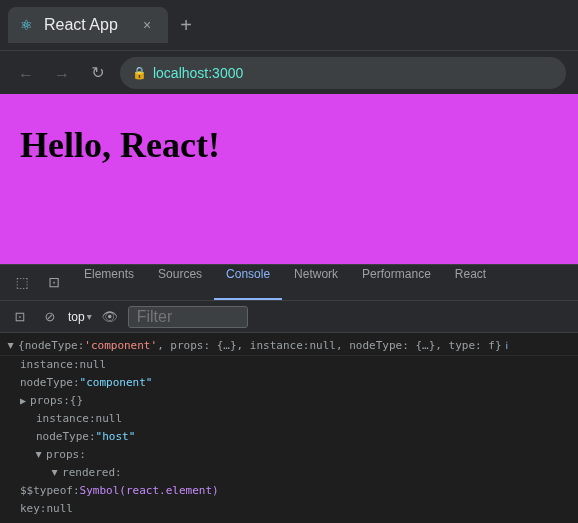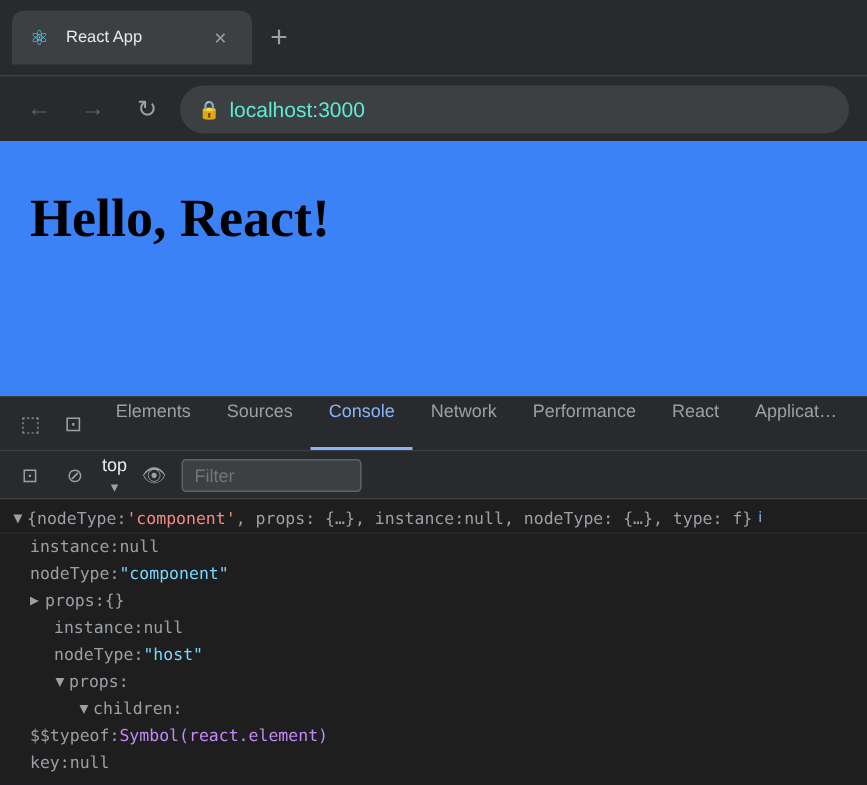--- a/index.html
+++ b/index.html
@@ -3,52 +3,52 @@
   <meta charset="utf-8">
   <style>
     * { margin: 0; padding: 0; box-sizing: border-box; }
     body { width: 578px; height: 523px; overflow: hidden; font-family: -apple-system, BlinkMacSystemFont, 'Segoe UI', sans-serif; background: #202124; }
 
     
     .browser-chrome { background: #292a2d; height: 50px; display: flex; align-items: center; padding: 0 8px; gap: 8px; }
     .tab-bar { display: flex; align-items: center; width: 100%; height: 100%; }
     .tab { background: #3c4043; border-radius: 8px 8px 0 0; display: flex; align-items: center; padding: 0 12px; height: 36px; gap: 8px; min-width: 160px; }
     .tab-favicon { width: 16px; height: 16px; color: #61dafb; font-size: 14px; }
-    .tab-title { color: #e8eaed; font-size: 11px; flex: 1; }
+    .tab-title { color: #e8eaed; font-size: 16px; flex: 1; }
     .tab-close { color: #9aa0a6; font-size: 14px; cursor: pointer; width: 18px; height: 18px; display: flex; align-items: center; justify-content: center; border-radius: 50%; }
     .new-tab-btn { color: #9aa0a6; font-size: 20px; margin-left: 4px; width: 28px; height: 28px; display: flex; align-items: center; justify-content: center; border-radius: 50%; cursor: pointer; }
 
     
     .nav-bar { background: #292a2d; height: 44px; display: flex; align-items: center; padding: 0 12px; gap: 8px; border-top: 1px solid #3c4043; }
     .nav-btn { color: #9aa0a6; font-size: 16px; width: 28px; height: 28px; display: flex; align-items: center; justify-content: center; border-radius: 50%; cursor: pointer; }
     .nav-btn.disabled { color: #5f6368; cursor: default; }
     .address-bar { flex: 1; background: #3c4043; border-radius: 20px; height: 32px; display: flex; align-items: center; padding: 0 12px; gap: 6px; }
     .address-icon { color: #9aa0a6; font-size: 12px; }
     .address-text { color: #5eead4; font-size: 14px; }
 
     
-    .webpage { background: #3b82f6; height: 170px; display: flex; align-items: flex-start; padding: 30px 20px; }
+    .webpage { background: #d946ef; height: 170px; display: flex; align-items: flex-start; padding: 30px 20px; }
     .page-heading { font-size: 36px; font-weight: bold; color: #000000; font-family: Georgia, serif; }
 
     
     .devtools { background: #1e1e1e; height: 259px; border-top: 1px solid #3c4043; display: flex; flex-direction: column; }
 
     
     .devtools-tabs { background: #292a2d; height: 36px; display: flex; align-items: flex-end; padding: 0 8px; border-bottom: 1px solid #3c4043; overflow: hidden; }
     .dt-icon-btn { color: #9aa0a6; font-size: 14px; width: 28px; height: 28px; display: flex; align-items: center; justify-content: center; cursor: pointer; margin-bottom: 4px; margin-right: 4px; }
     .dt-tab { padding: 24px 12px; font-size: 12px; color: #9aa0a6; cursor: pointer; border-bottom: 2px solid transparent; height: 36px; display: flex; align-items: center; }
     .dt-tab.active { color: #8ab4f8; border-bottom: 2px solid #8ab4f8; }
 
     
     .devtools-toolbar { background: #292a2d; height: 32px; display: flex; align-items: center; padding: 0 8px; gap: 6px; border-bottom: 1px solid #3c4043; }
     .toolbar-icon-btn { color: #9aa0a6; font-size: 13px; width: 24px; height: 24px; display: flex; align-items: center; justify-content: center; cursor: pointer; }
-    .toolbar-dropdown { display: flex; align-items: center; gap: 2px; color: #e8eaed; font-size: 12px; cursor: pointer; flex-direction: column; }
+    .toolbar-dropdown { display: flex; align-items: center; gap: 2px; color: #e8eaed; font-size: 12px; cursor: pointer; }
     .toolbar-dropdown-arrow { color: #9aa0a6; font-size: 10px; }
     .eye-icon { color: #9aa0a6; font-size: 13px; }
-    .filter-input { background: #3c4043; border: 1px solid #5f6368; border-radius: 3px; height: 22px; padding: 0 8px; color: #e8eaed; font-size: 12px; width: 120px; outline: none; }
+    .filter-input { background: #3c4043; border: 1px solid #5f6368; border-radius: 3px; height: 22px; padding: 0 8px; color: #e8eaed; font-size: 16px; width: 120px; outline: none; }
 
     
     .console-output { flex: 1; overflow-y: auto; padding: 4px 0; background: #1e1e1e; font-family: 'Consolas', 'Monaco', monospace; font-size: 11px; }
     .console-line { display: flex; align-items: flex-start; padding: 1px 8px 1px 20px; line-height: 16px; }
     .console-line.top-level { padding-left: 8px; border-bottom: 1px solid #2a2a2a; }
     .expand-arrow { color: #9aa0a6; margin-right: 4px; font-size: 10px; display: inline-block; }
     .expand-arrow.expanded { transform: rotate(90deg); }
     .key { color: #9aa0a6; }
     .string-val-cyan { color: #78d7ff; }
     .null-val { color: #9aa0a6; }
@@ -91,21 +91,20 @@
 
   <div class="devtools-tabs">
     <div class="dt-icon-btn">⬚</div>
     <div class="dt-icon-btn">⊡</div>
     <div class="dt-tab">Elements</div>
     <div class="dt-tab">Sources</div>
     <div class="dt-tab active">Console</div>
     <div class="dt-tab">Network</div>
     <div class="dt-tab">Performance</div>
     <div class="dt-tab">React</div>
-    <div class="dt-tab">Applicat…</div>
   </div>
 
   <div class="devtools-toolbar">
     <div class="toolbar-icon-btn">⊡</div>
     <div class="toolbar-icon-btn">⊘</div>
     <div class="toolbar-dropdown">
       <span>top</span>
       <span class="toolbar-dropdown-arrow">▾</span>
     </div>
     <div class="toolbar-icon-btn eye-icon">👁</div>
@@ -152,21 +151,21 @@
         <span class="string-val-cyan">"host"</span>
     </div>
 
     <div class="console-line indent-2">
       <span class="expand-arrow expanded">▶</span>
       <span class="key">props:</span>
     </div>
 
     <div class="console-line indent-3">
       <span class="expand-arrow expanded">▶</span>
-      <span class="key">children:</span>
+      <span class="key">rendered:</span>
     </div>
 
     <div class="console-line indent-4">
       <span class="key">$$typeof: </span>
         <span style="color:#c58af9">Symbol(react.element)</span>
     </div>
 
     <div class="console-line indent-4">
       <span class="key">key: </span>
         <span class="null-val">null</span>

